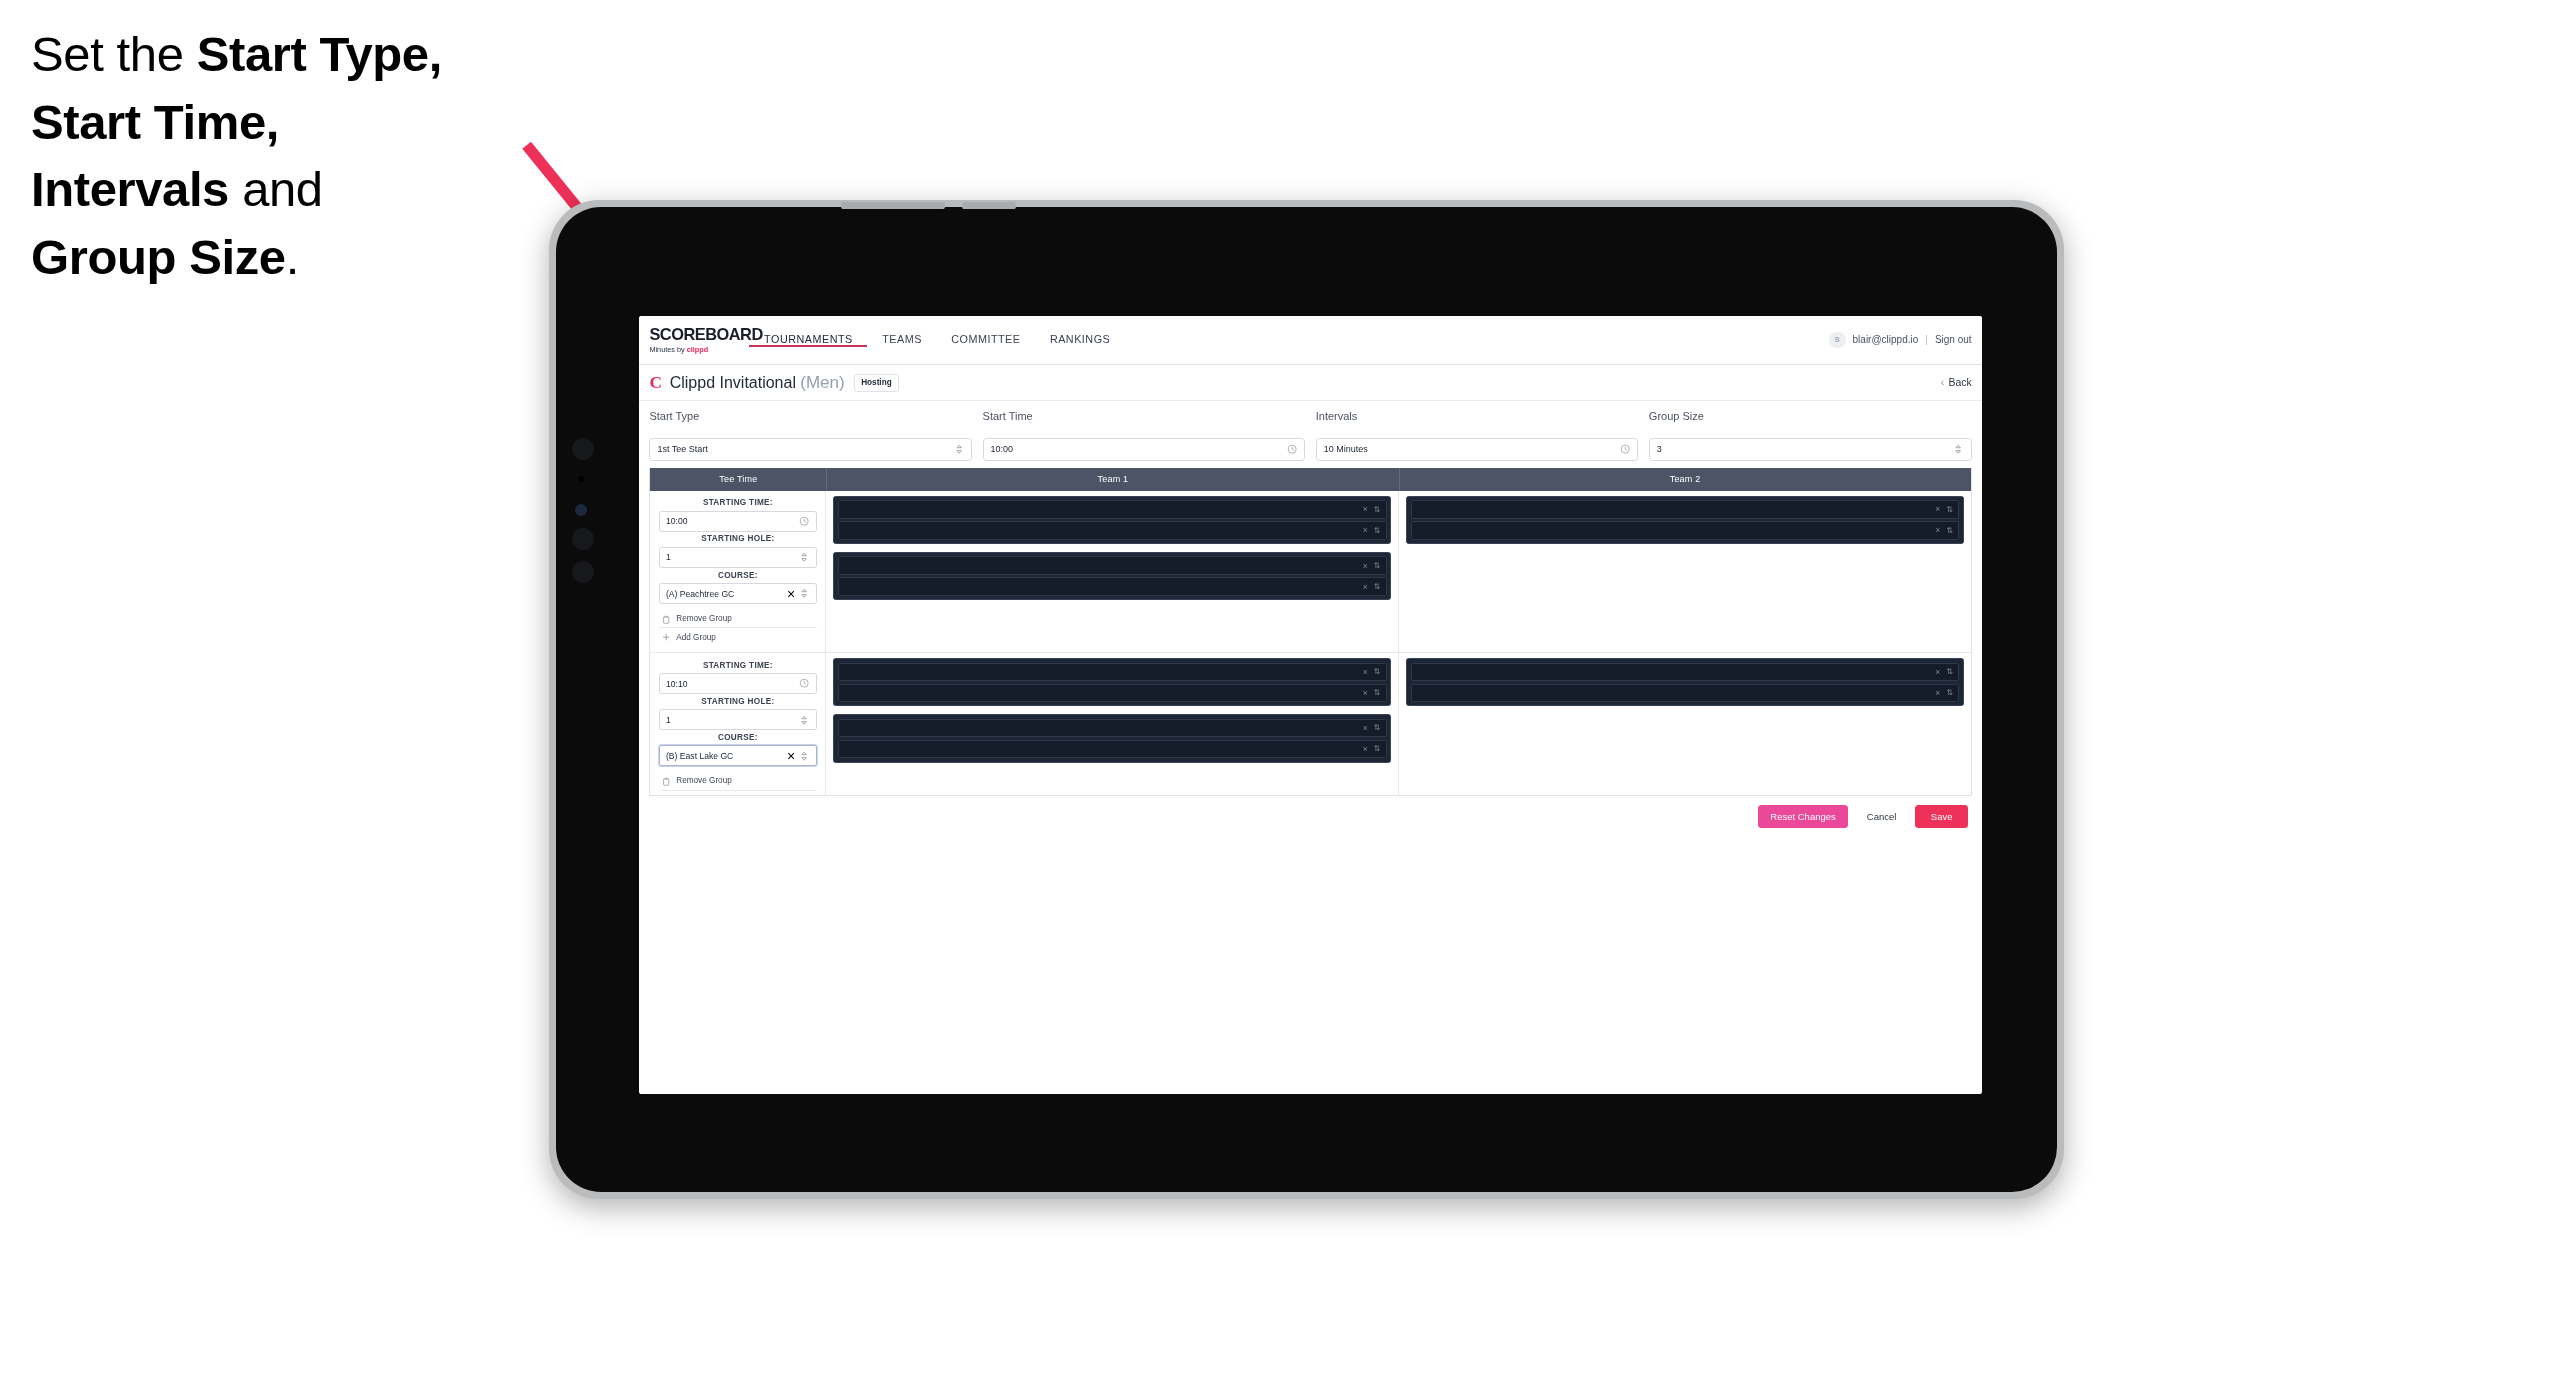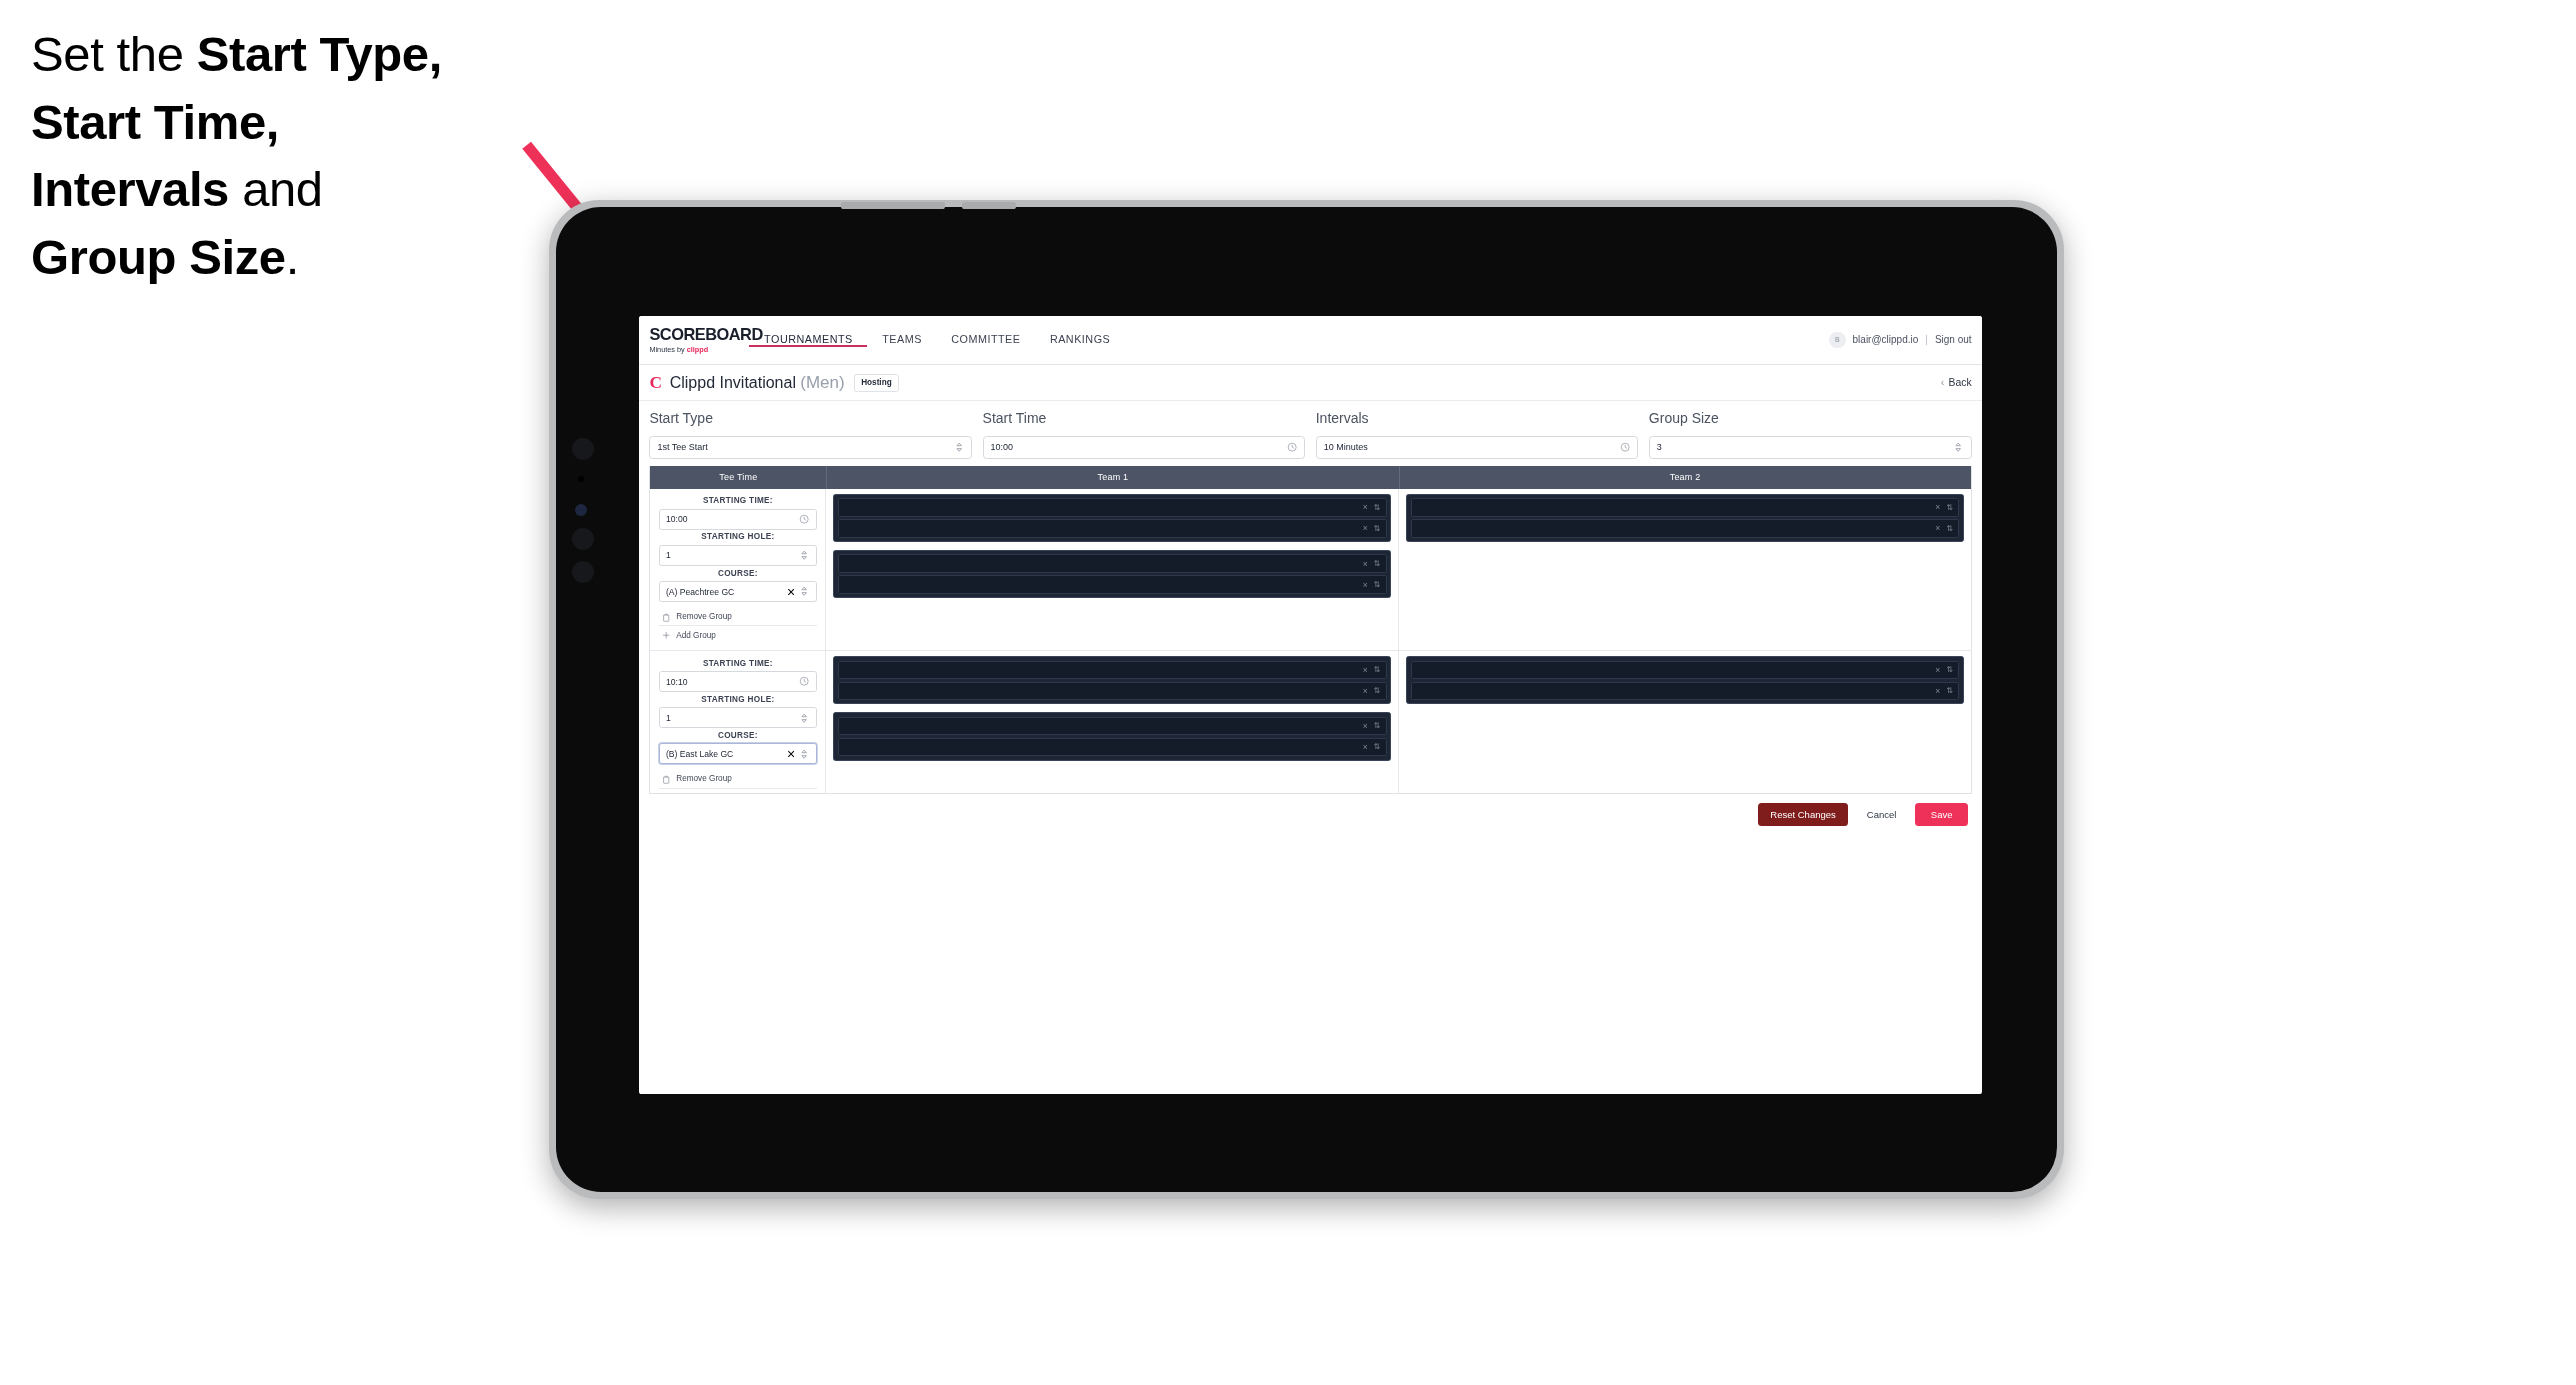--- a/index.html
+++ b/index.html
@@ -92,21 +92,21 @@
     border:0.9px solid #dfe2e6;border-radius:2.6px;padding:3.5px 6px;background:#fff;
   }
   #back{
     margin-left:auto;font-size:10.4px;color:#2d3442;display:flex;align-items:center;gap:4.3px;cursor:pointer;
   }
   #back .chev{color:#8a909c;font-size:10.4px;}
 
   
   #filters{display:flex;padding:8.6px 10.4px 7px 10.4px;gap:10.4px;background:#fff;}
   .fld{flex:1;display:flex;flex-direction:column;}
-  .fld-label{font-size:14px;color:#4b5260;margin-bottom:10px;}
+  .fld-label{font-size:11px;color:#4b5260;margin-bottom:16px;}
   .fld-box{
     height:21.6px;border:0.9px solid #d5d9de;border-radius:3.5px;background:#fff;
     display:flex;align-items:center;padding:0 7px;
   }
   .fld-val{font-size:9px;color:#222938;flex:1;}
   .ico{width:10.4px;height:10.4px;flex:0 0 auto;opacity:.62;}
 
   
   #sheet{margin:0 10.4px;border:0.9px solid #dfe2e6;border-top:none;}
   #thead{
@@ -160,21 +160,21 @@
   .pslot .spacer{flex:1;}
   .pslot .x{font-size:8.6px;color:#7b8496;margin-right:6px;cursor:pointer;}
   .pslot .cv{font-size:7.8px;color:#7b8496;line-height:1;cursor:pointer;}
 
   
   #footer{
     height:41px;display:flex;align-items:center;justify-content:flex-end;
     gap:12px;padding-right:14px;background:#fff;
   }
   .btn{font-size:9.5px;border-radius:3.5px;cursor:pointer;}
-  #reset-btn{background:#7f1d1d;color:#fff;padding:6px 12px;}
+  #reset-btn{background:#ec4899;color:#fff;padding:6px 12px;}
   #cancel-btn{background:transparent;color:#2d3442;padding:6px 7px;}
   #save-btn{background:#ee3158;color:#fff;padding:6px 15.5px;}
 </style>
 </head>
 <body>
 
 <div id="caption">
   <div>
     <span class="n">Set the </span><span class="b">Start Type,</span>
   </div>

